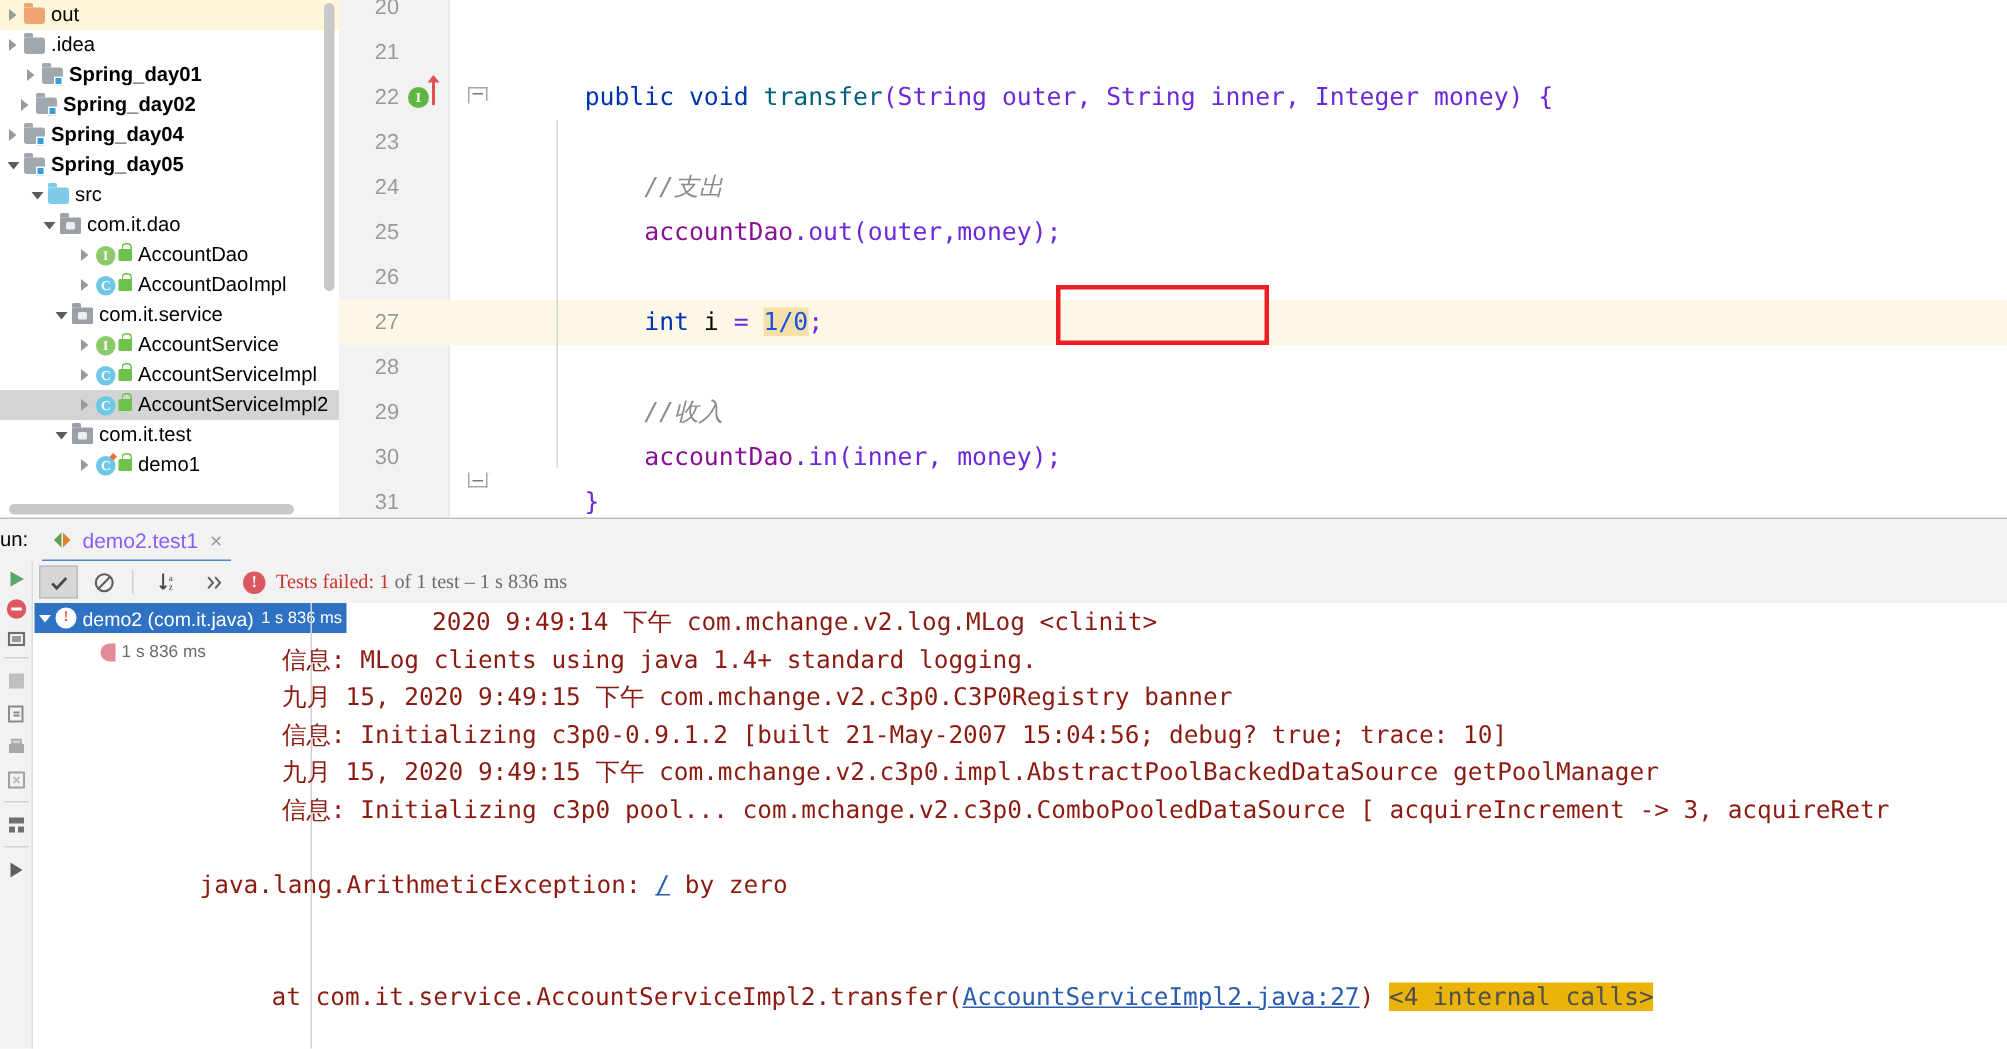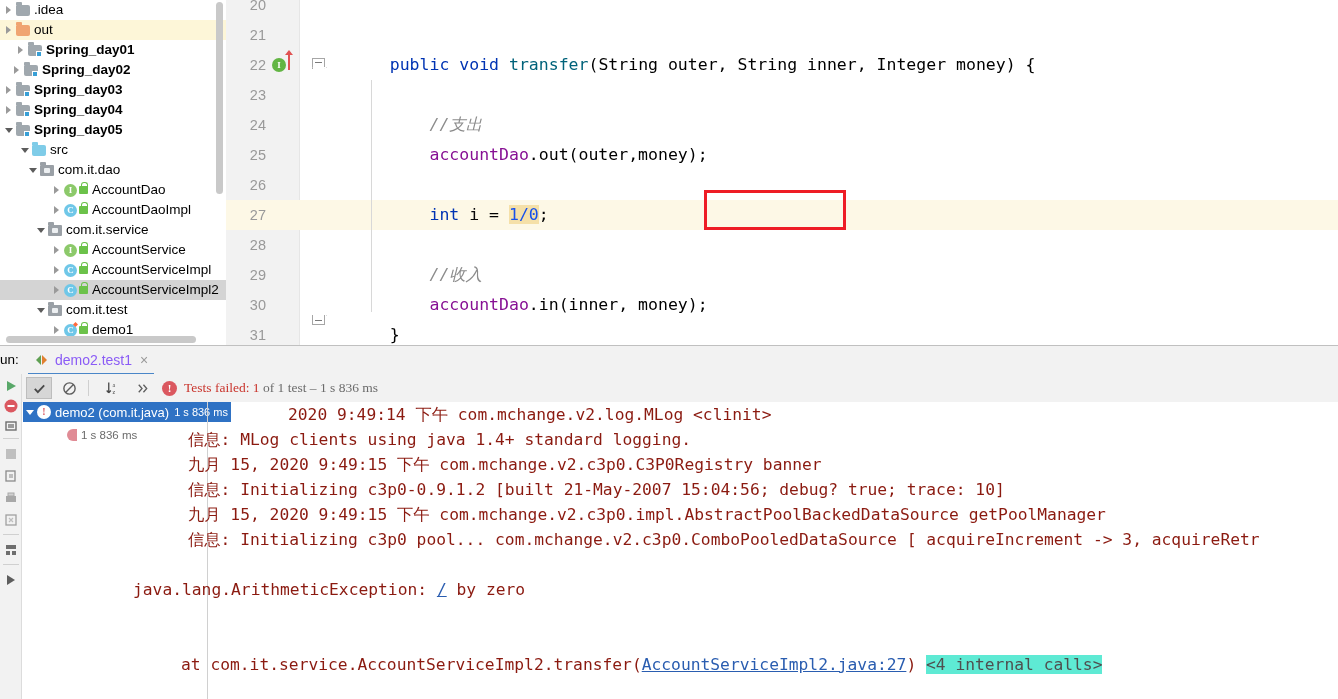--- a/index.html
+++ b/index.html
@@ -139,21 +139,21 @@
     background: #d8d8d8;
   }
 
   
   .kw { color: #0033b3; }
   .meth { color: #00627a; }
   .fld { color: #871094; }
   .anno { color: #9e880d; }
   .cmt { color: #8c8c8c; font-style: italic; }
   .num { color: #1750eb; }
-  .plain { color: #000000; }
+  .plain { color: #6d28d9; }
   .local { color: #080808; }
   .hl-num { background: #f5e0a8; }
 
   
   #impl-icon {
     position: absolute; left: 46px; top: 58px;
     width: 14px; height: 14px; border-radius: 50%;
     background: #62b543; color: #fff; font-size: 9px;
     line-height: 14px; text-align: center; font-weight: bold;
     font-family: "Liberation Serif", serif;
@@ -308,65 +308,57 @@
   #console {
     position: absolute; left: 118px; top: 57px; width: 1220px; height: 297px;
     overflow: hidden;
   }
   .con-line {
     position: absolute; left: 0; height: 25px; line-height: 25px;
     font-family: "DejaVu Sans Mono", monospace;
     font-size: 16.3px; white-space: pre; color: #8b1a10;
   }
   .link { color: #2a5db0; text-decoration: underline; }
-  .internal { background: #5eead4; color: #4f4f4f; }
+  .internal { background: #eab308; color: #4f4f4f; }
 </style>
 </head>
 <body>
 
 <div id="top-region">
 
   <div id="project-tree">
+      <div class="tree-row sel-yellow" style="padding-left: 4px;">
+        <span class="tw closed"></span>
+        <span class="ticon">
+          <span class="folder orange"></span>
+        </span>
+        <span class="tlabel">out</span>
+      </div>
       <div class="tree-row" style="padding-left: 4px;">
         <span class="tw closed"></span>
         <span class="ticon">
           <span class="folder grey"></span>
         </span>
         <span class="tlabel">.idea</span>
-      </div>
-      <div class="tree-row sel-yellow" style="padding-left: 4px;">
-        <span class="tw closed"></span>
-        <span class="ticon">
-          <span class="folder orange"></span>
-        </span>
-        <span class="tlabel">out</span>
       </div>
       <div class="tree-row" style="padding-left: 16px;">
         <span class="tw closed"></span>
         <span class="ticon">
           <span class="folder grey"></span>
           <span class="mod-badge"></span>
         </span>
         <span class="tlabel bold">Spring_day01</span>
       </div>
       <div class="tree-row" style="padding-left: 12px;">
         <span class="tw closed"></span>
         <span class="ticon">
           <span class="folder grey"></span>
           <span class="mod-badge"></span>
         </span>
         <span class="tlabel bold">Spring_day02</span>
-      </div>
-      <div class="tree-row" style="padding-left: 4px;">
-        <span class="tw closed"></span>
-        <span class="ticon">
-          <span class="folder grey"></span>
-          <span class="mod-badge"></span>
-        </span>
-        <span class="tlabel bold">Spring_day03</span>
       </div>
       <div class="tree-row" style="padding-left: 4px;">
         <span class="tw closed"></span>
         <span class="ticon">
           <span class="folder grey"></span>
           <span class="mod-badge"></span>
         </span>
         <span class="tlabel bold">Spring_day04</span>
       </div>
       <div class="tree-row" style="padding-left: 4px;">

